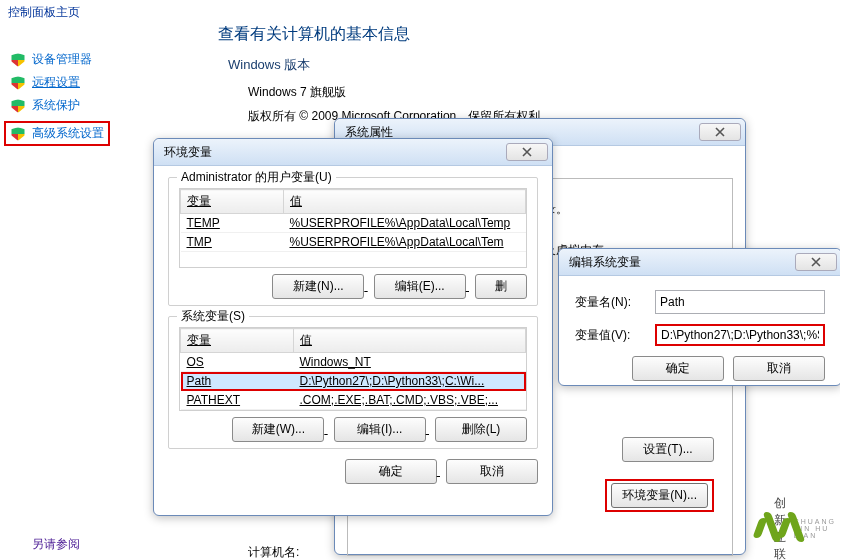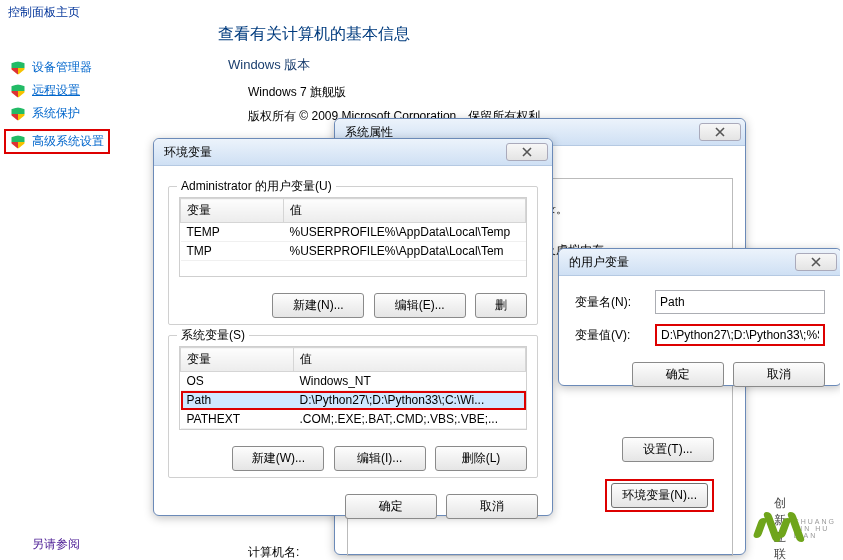--- a/index.html
+++ b/index.html
@@ -4,21 +4,21 @@
 <style>
   html, body { margin: 0; padding: 0; font-family: "Microsoft YaHei", "Segoe UI", Tahoma, sans-serif; font-size: 12px; background: #fff; }
   .page { position: relative; width: 840px; height: 560px; overflow: hidden; }
 
   
   .cp-left { position:absolute; left:0; top:0; width:150px; height:560px; background:#fff; }
   .cp-title { position:absolute; left:8px; top:4px; font-size:12px; color:#003399; }
   .cp-link { display:flex; align-items:center; gap:6px; padding:3px 6px; font-size:12px; }
   .cp-link a { color:#0066cc; text-decoration:none; }
   .cp-link a.u { text-decoration:underline; }
-  .cp-links { position:absolute; left:4px; top:48px;margin-top:8px; }
+  .cp-links { position:absolute; left:4px; top:48px; }
   .red-box { border:2px solid #d00; display:inline-block; padding:2px 4px; }
   .cp-seealso { position:absolute; left:32px; top:536px; color:#4c1d95; }
 
   .cp-right { position:absolute; left:160px; top:0; right:0; bottom:0; }
   .cp-heading { position:absolute; left:58px; top:24px; font-size:16px; color:#003b7e; }
   .cp-subh { position:absolute; left:68px; top:56px; color:#1a3e6e; font-size:13px; }
   .cp-edition { position:absolute; left:88px; top:84px; }
   .cp-copyright { position:absolute; left:88px; top:108px; }
   .cp-compname { position:absolute; left:88px; top:544px; }
 
@@ -33,38 +33,38 @@
   .group { border:1px solid #d0d0d0; border-radius:2px; margin-bottom:10px; position:relative; padding:10px 10px 6px 10px; }
   .group .legend { position:absolute; top:-9px; left:8px; background:#fff; padding:0 4px; font-size:12px; }
 
   table.vars { width:100%; border-collapse:collapse; font-size:12px; }
   table.vars th { text-align:left; font-weight:normal; background:linear-gradient(#fdfdfd,#ececec); border:1px solid #d5d5d5; padding:3px 6px; }
   table.vars td { padding:2px 6px; border-bottom:1px solid #f0f0f0; white-space:nowrap; overflow:hidden; }
   tr.selected td { background:#cfe8ff; }
   .row-redbox { outline:2px solid #d00; outline-offset:-2px; }
 
   .btn { display:inline-block; min-width:70px; padding:3px 10px; border:1px solid #8a8a8a; border-radius:3px; background:linear-gradient(#fdfdfd,#e5e5e5); font-size:12px; text-align:center; cursor:pointer; }
-  .btnrow { text-align:right; margin-top:16px; }
+  .btnrow { text-align:right; margin-top:6px; }
   .btnrow .btn { margin-left:6px; }
 
   .tab { display:inline-block; padding:3px 10px; border:1px solid #bbb; border-bottom:none; background:linear-gradient(#fdfdfd,#ececec); border-radius:3px 3px 0 0; font-size:12px; margin-right:-1px;}
   .tab.active { background:#fff; position:relative; top:1px; }
 
   .label { display:inline-block; }
   .textfield { border:1px solid #abadb3; padding:2px 4px; font-size:12px; background:#fff; height:18px; }
 
   
   .sysprop { left:334px; top:118px; width:410px; height:435px; }
   .sysprop .body { padding:6px 12px 10px 12px; }
   .sp-tabs { margin-top:2px; }
   .sp-panel { border:1px solid #bbb; padding:12px; height:352px; position:relative;}
 
   
   .envdlg { left:153px; top:138px; width:398px; height:376px; }
-  .envdlg .body { padding:20px 14px 10px 14px; }
+  .envdlg .body { padding:11px 14px 10px 14px;text-decoration:underline; }
 
   
   .editdlg { left:558px; top:248px; width:282px; height:136px; z-index:50; }
   .editdlg .body { padding:14px 16px 10px 16px; }
   .editdlg .row { display:flex; align-items:center; margin-bottom:10px; }
   .editdlg .row .label { width:80px; }
   .editdlg .textfield { flex:1; }
 
   
   .ico { width:16px; height:16px; display:inline-block; }
@@ -227,21 +227,21 @@
 
       <div class="btnrow">
         <span class="btn">确定</span>
         <span class="btn">取消</span>
       </div>
     </div>
   </div>
 
   <div class="dlg editdlg">
     <div class="titlebar">
-      <span class="title">的用户变量</span>
+      <span class="title">编辑系统变量</span>
       <span class="closebtn">
         <svg viewBox="0 0 10 10">
             <path d="M1 1 L9 9 M9 1 L1 9" stroke="#555" stroke-width="1.6"></path>
           </svg>
       </span>
     </div>
     <div class="body">
       <div class="row">
         <span class="label">变量名(N):</span>
         <input class="textfield" value="Path" style="">

